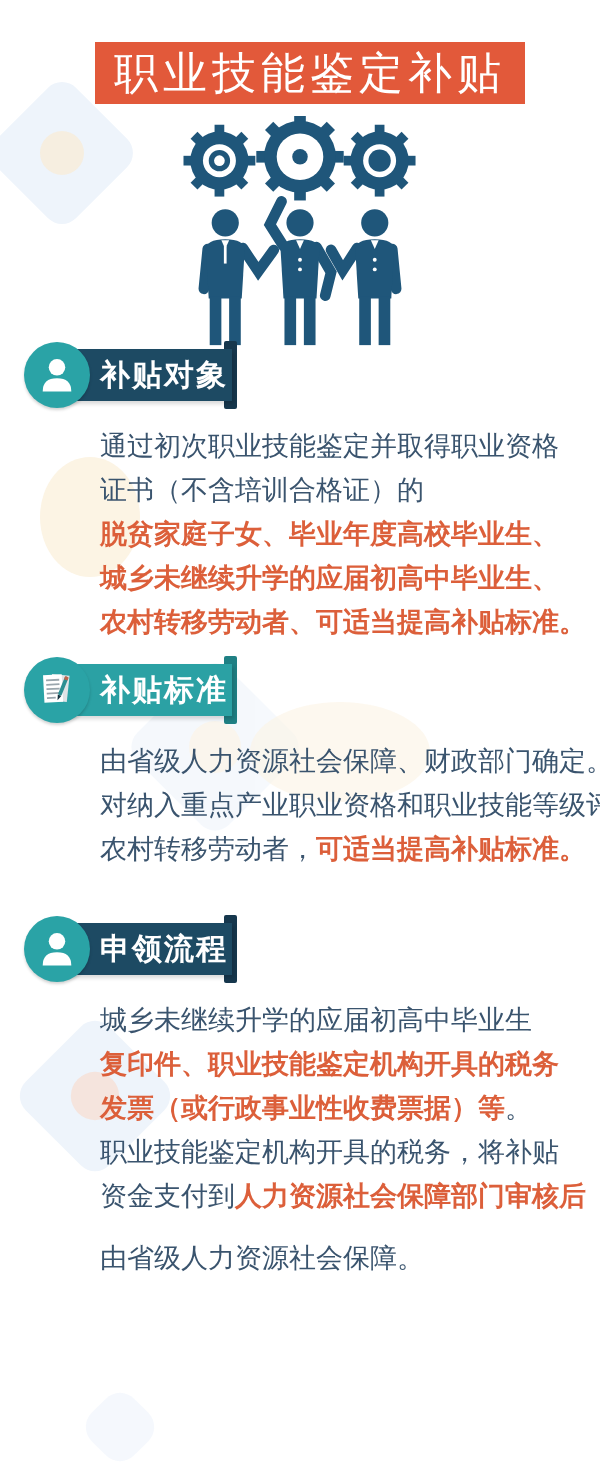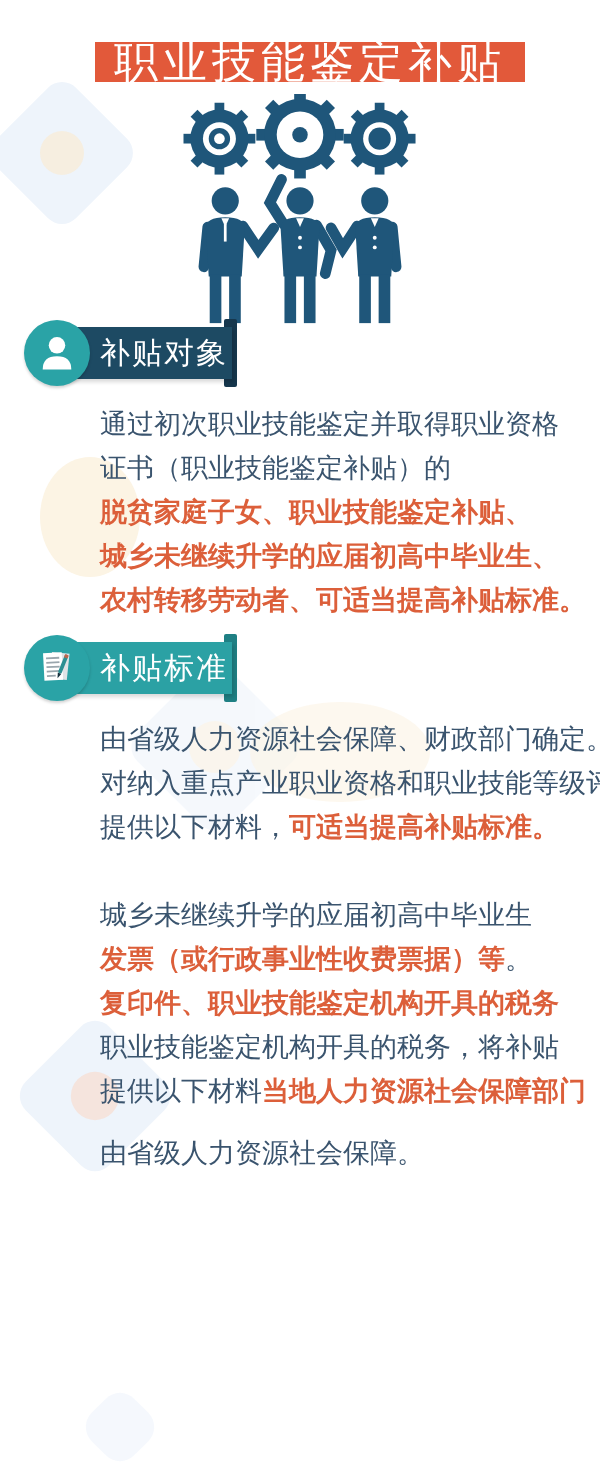--- a/index.html
+++ b/index.html
@@ -15,21 +15,21 @@
   .poster { position:relative; width:600px; height:1484px; }
 
   
   .wm { position:absolute; border-radius:20px; transform:rotate(45deg);
         background:#eef4fb; z-index:0; }
   .wm .wm-dot { position:absolute; left:30%; top:30%; width:40%; height:40%;
         border-radius:50%; background:#f8ecd9; opacity:.8; }
   .blob { position:absolute; border-radius:50%; background:#fcf4e4; z-index:0; }
 
   .title-banner {
-    position:relative; z-index:2; margin:42px 0 0 95px; width:430px; height:40px;
+    position:relative; z-index:2; margin:42px 0 0 95px; width:430px; height:62px;
     display:flex; align-items:center; justify-content:center;
   }
   .title-banner .bg { position:absolute; inset:0; background:var(--orange); }
   .title-text {
     position:relative; color:#ffffff; font-family:"DejaVu Serif", serif;
     font-size:44px; letter-spacing:5px; white-space:nowrap;
   }
 
   .hero { position:relative; z-index:1; width:250px; margin:12px auto 0; height:233px; }
   .hero svg { width:100%; height:100%; display:block; }
@@ -45,21 +45,21 @@
   .ribbon-band {
     position:absolute; left:56px; top:8px; width:176px; height:52px;
     display:flex; align-items:center; padding-left:44px;
     box-shadow:2px 3px 4px rgba(0,0,0,.15);
   }
   .section.navy .ribbon-band { background:var(--navy); }
   .section.teal .ribbon-band { background:var(--teal); }
   .ribbon-bar { position:absolute; left:224px; top:0; width:13px; height:68px; border-radius:2px; }
   .section.navy .ribbon-bar { background:var(--navy-end); }
   .section.teal .ribbon-bar { background:var(--teal-end); }
-  .sec-title { color:#ffffff; font-size:30px; font-weight:400; letter-spacing:2px; white-space:nowrap;text-align:right; }
+  .sec-title { color:#ffffff; font-size:30px; font-weight:700; letter-spacing:2px; white-space:nowrap;text-align:right; }
   .sec-circle {
     position:absolute; left:24px; top:1px; width:66px; height:66px; border-radius:50%;
     background:var(--circle); display:flex; align-items:center; justify-content:center;
     box-shadow:0 2px 3px rgba(0,0,0,.18); z-index:1;
   }
   .sec-circle svg { width:44px; height:44px; }
 
   .sec-body { margin:15px 0 0 100px; width:460px; }
   .line { font-size:27px; line-height:44px; white-space:nowrap; }
   .line .normal { color:var(--blue-text); }
@@ -195,22 +195,22 @@
       <div class="sec-circle">
         <svg class="icon-person" viewBox="0 0 40 40">
           <circle cx="20" cy="13" r="7.5" fill="#ffffff"></circle>
           <path d="M7,35 q0,-12 13,-12 q13,0 13,12 z" fill="#ffffff"></path>
         </svg>
 
       </div>
     </div>
     <div class="sec-body">
           <div class="line"><span class="normal">通过初次职业技能鉴定并取得职业资格</span></div>
-          <div class="line"><span class="normal">证书（职业技能鉴定补贴）的</span></div>
-          <div class="line"><span class="em">脱贫家庭子女、职业技能鉴定补贴、</span></div>
+          <div class="line"><span class="normal">证书（不含培训合格证）的</span></div>
+          <div class="line"><span class="em">脱贫家庭子女、毕业年度高校毕业生、</span></div>
           <div class="line"><span class="em">城乡未继续升学的应届初高中毕业生、</span></div>
           <div class="line"><span class="em">农村转移劳动者、可适当提高补贴标准。</span></div>
         </div>
   </section>
 
   <section class="section teal">
     <div class="sec-header">
       <div class="ribbon-bar"></div>
       <div class="ribbon-band">
         <span class="sec-title">补贴标准</span>
@@ -233,31 +233,44 @@
             <rect x="22.5" y="7" width="3.4" height="18" rx="1.2" fill="#2c8f92"></rect>
             <path d="M22.5,25 l1.7,5 l1.7,-5 z" fill="#17323f"></path>
             <rect x="22.5" y="7" width="3.4" height="3" fill="#e2593a" opacity=".8"></rect>
           </g>
         </svg>
       </div>
     </div>
     <div class="sec-body">
           <div class="line"><span class="normal">由省级人力资源社会保障、财政部门确定。</span></div>
           <div class="line"><span class="normal">对纳入重点产业职业资格和职业技能等级评</span></div>
-          <div class="line"><span class="normal">提供以下材料，</span><span class="em">可适当提高补贴标准。</span></div>
+          <div class="line"><span class="normal">农村转移劳动者，</span><span class="em">可适当提高补贴标准。</span></div>
         </div>
   </section>
 
   <section class="section navy">
+    <div class="sec-header">
+      <div class="ribbon-bar"></div>
+      <div class="ribbon-band">
+        <span class="sec-title">申领流程</span>
+      </div>
+      <div class="sec-circle">
+        <svg class="icon-person" viewBox="0 0 40 40">
+          <circle cx="20" cy="13" r="7.5" fill="#ffffff"></circle>
+          <path d="M7,35 q0,-12 13,-12 q13,0 13,12 z" fill="#ffffff"></path>
+        </svg>
+
+      </div>
+    </div>
     <div class="sec-body">
           <div class="line"><span class="normal">城乡未继续升学的应届初高中毕业生</span></div>
+          <div class="line"><span class="em">复印件、职业技能鉴定机构开具的税务</span></div>
           <div class="line"><span class="em">发票（或行政事业性收费票据）等</span><span class="normal">。</span></div>
-          <div class="line"><span class="em">复印件、职业技能鉴定机构开具的税务</span></div>
           <div class="line"><span class="normal">职业技能鉴定机构开具的税务，将补贴</span></div>
-          <div class="line"><span class="normal">提供以下材料</span><span class="em">当地人力资源社会保障部门</span></div>
+          <div class="line"><span class="normal">资金支付到</span><span class="em">人力资源社会保障部门审核后</span></div>
         </div>
   </section>
 
   <section class="section teal">
     <div class="sec-body">
           <div class="line"><span class="normal">由省级人力资源社会保障。</span></div>
         </div>
   </section>
 </div>
 </div>

